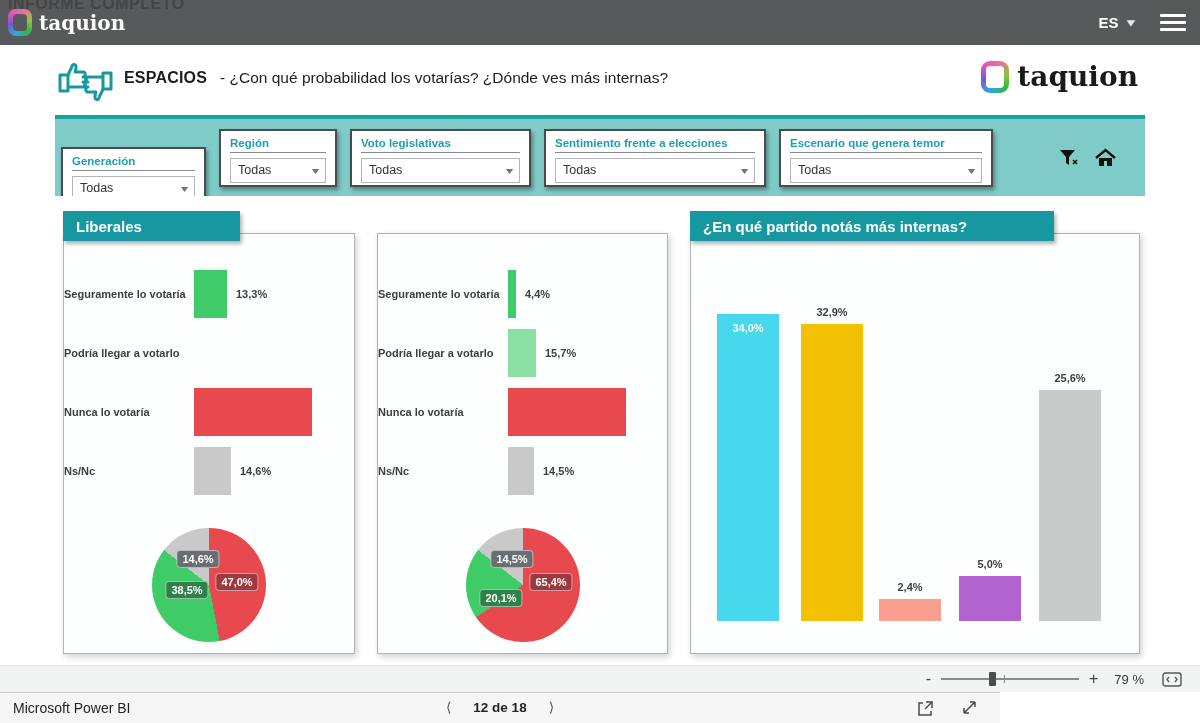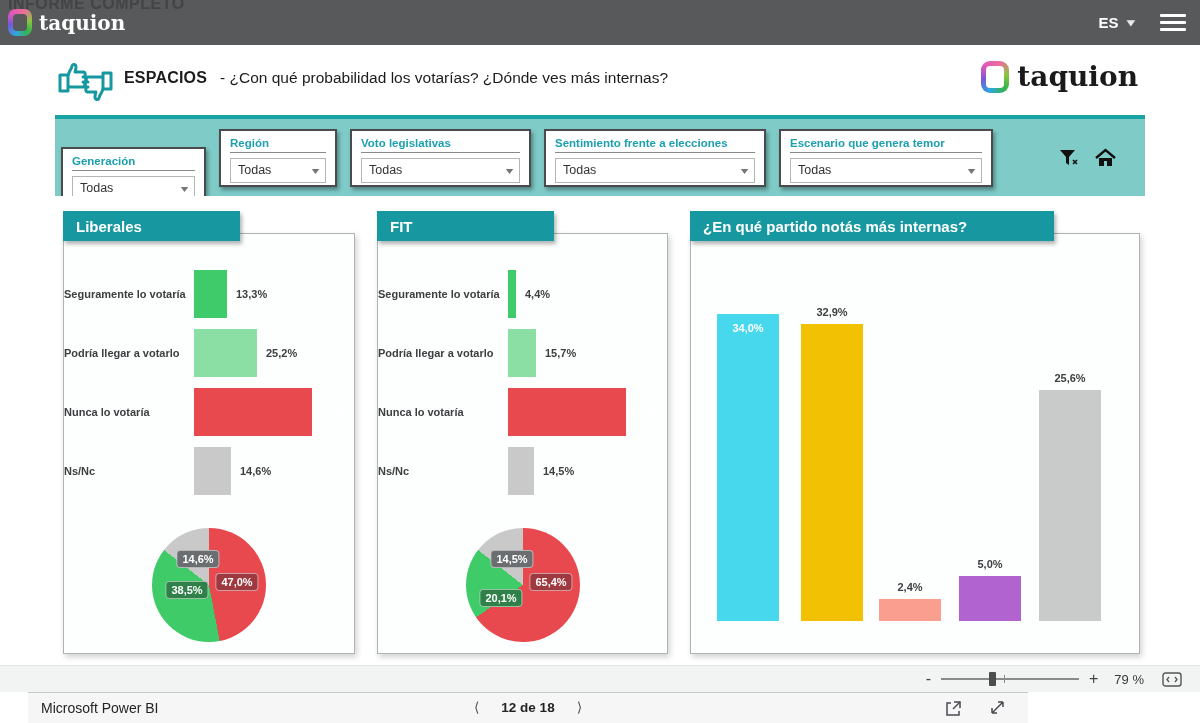--- a/index.html
+++ b/index.html
@@ -90,21 +90,21 @@
   .zr-btn { font-size:16px; color:#444; cursor:pointer; line-height:1; }
   .zr-slider { position:relative; width:138px; height:14px; cursor:pointer; }
   .zr-slider .track { position:absolute; left:0; right:0; top:6px; height:2px; background:#8a8a8a; }
   .zr-slider .tick { position:absolute; left:63px; top:3px; width:1px; height:8px; background:#8a8a8a; }
   .zr-slider .handle { position:absolute; left:48px; top:0; width:7px; height:14px; background:#4d4d4d; border-radius:1px; }
   .zr-pct { font-size:13px; color:#3a3a3a; margin-left:6px; }
   .zr-fit { margin-left:8px; cursor:pointer; display:flex; align-items:center; }
 
   
   .footer { position:absolute; left:0; top:692px; width:1000px; height:31px; background:#F6F6F6;
-            border-top:1px solid #C9C9C9;margin-left:28px; }
+            border-top:1px solid #C9C9C9; }
   .f-brand { position:absolute; left:13px; top:7px; font-size:14px; color:#252423; }
   .f-nav { position:absolute; left:50%; transform:translateX(-50%); top:6px; display:flex; align-items:center; gap:22px; }
   .f-chev { font-size:14px; color:#555; cursor:pointer; }
   .f-page { font-size:13.5px; font-weight:bold; color:#252423; }
   .f-icons { position:absolute; right:22px; top:6px; display:flex; gap:26px; }
   .f-icons svg { cursor:pointer; }
 </style>
 </head>
 <body>
 
@@ -203,24 +203,20 @@
       <div class="hrows" id="bars-liberales">
           <div class="hrow">
             <div class="hlabel">Seguramente lo votaría</div>
             <div class="htrack">
               <div class="hbar" style="width: 33px; background: rgb(63, 203, 106);"></div>
               <span class="hval" style="left: 42px;">13,3%</span>
             </div>
           </div>
           <div class="hrow">
             <div class="hlabel">Podría llegar a votarlo</div>
-            <div class="htrack">
-              <div class="hbar" style="width: 63px; background: rgb(139, 223, 164);"></div>
-              <span class="hval" style="left: 72px;">25,2%</span>
-            </div>
           </div>
           <div class="hrow">
             <div class="hlabel">Nunca lo votaría</div>
             <div class="htrack">
               <div class="hbar" style="width: 118px; background: rgb(232, 73, 79);"></div>
               <span class="hval inside" style="right: 7px;">47,0%</span>
             </div>
           </div>
           <div class="hrow">
             <div class="hlabel">Ns/Nc</div>
@@ -231,21 +227,20 @@
           </div>
         </div>
       <div class="piewrap" id="pie-liberales">
           <div class="pie" style="background: conic-gradient(rgb(232, 73, 79) 0%, rgb(232, 73, 79) 47%, rgb(62, 203, 104) 47%, rgb(62, 203, 104) 85.5%, rgb(201, 201, 201) 85.5%, rgb(201, 201, 201) 100.1%);"></div>
           <span class="chip" style="left: 103px; top: 72px; background: rgb(158, 57, 64);">47,0%</span>
           <span class="chip" style="left: 53px; top: 80px; background: rgb(47, 128, 73); text-align: right;">38,5%</span>
           <span class="chip" style="left: 64px; top: 49px; background: rgb(107, 110, 112);">14,6%</span>
         </div>
     </div>
 
-    <div class="ptab" id="tab-fit">FIT</div>
     <div class="panel" id="panel-fit">
       <div class="hrows" id="bars-fit">
           <div class="hrow">
             <div class="hlabel">Seguramente lo votaría</div>
             <div class="htrack">
               <div class="hbar" style="width: 8px; background: rgb(63, 203, 106);"></div>
               <span class="hval" style="left: 17px;">4,4%</span>
             </div>
           </div>
           <div class="hrow">

